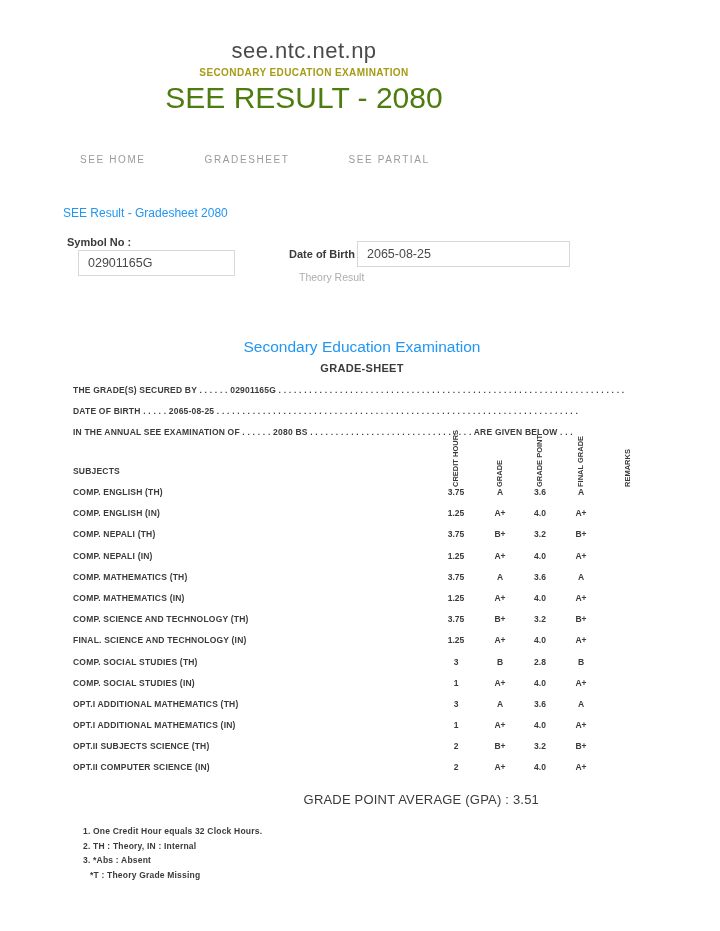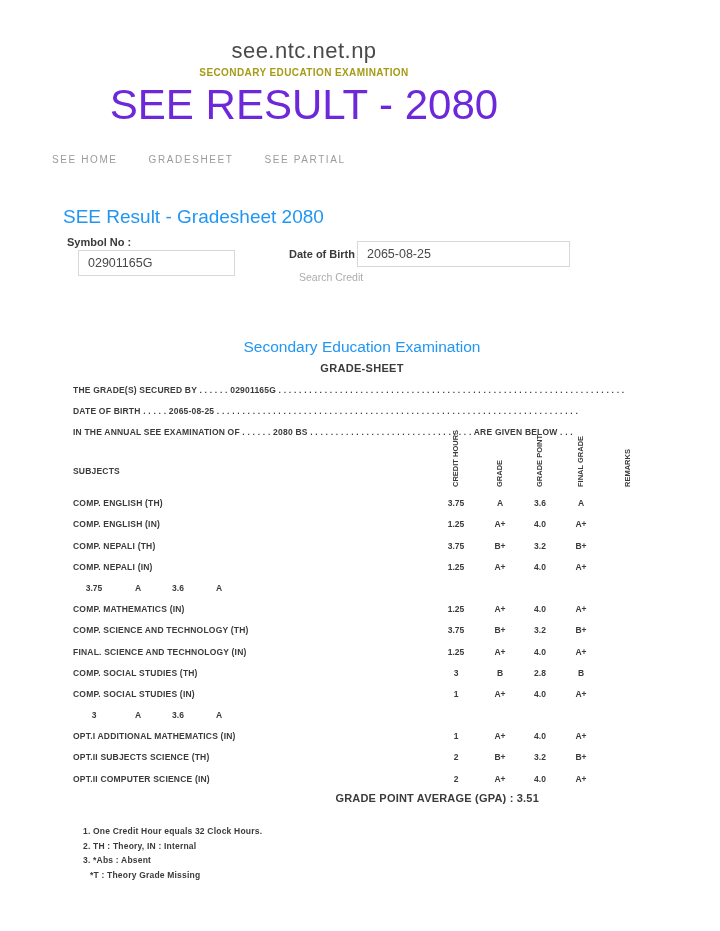--- a/index.html
+++ b/index.html
@@ -17,35 +17,35 @@
     position: absolute; top: 38px; left: 0; width: 100%;
     text-align: center; font-size: 22px; color: #4a4a4a; letter-spacing: 0.5px;
   }
   .exam-subtitle {
     position: absolute; top: 67px; left: 0; width: 100%;
     text-align: center; font-size: 10px; font-weight: 700; color: #a59b16;
     letter-spacing: 0.4px;
   }
   .page-title {
     position: absolute; top: 81px; left: 0; width: 100%;
-    text-align: center; font-size: 42px; font-weight: 400; color: #6d28d9;
+    text-align: center; font-size: 30px; font-weight: 400; color: #4d7c0f;
   }
 
   .nav {
     position: absolute; top: 154px; left: 52px;
     display: flex; gap: 31px;
   }
   .nav a {
     font-size: 10px; letter-spacing: 1.6px; color: #9b9b9b;
-    text-decoration: none; cursor: pointer; text-transform: uppercase;
+    text-decoration: none; cursor: pointer; text-transform: uppercase; margin-left: 28px;
   }
 
   .section-heading {
     position: absolute; top: 206px; left: 63px;
-    font-size: 19px; font-weight: 500; color: #2196f3;
+    font-size: 12px; font-weight: 500; color: #2196f3;
   }
 
   .form-label { font-size: 11px; font-weight: 700; color: #3a3a3a; position: absolute; }
   .symbol-label { top: 236px; left: 67px; }
   .dob-label   { top: 248px; left: 289px; }
   .text-input {
     position: absolute; border: 1px solid #d8d8d8; background: #fff;
     font-size: 12.5px; color: #4a4a4a; padding: 0 9px;
     font-family: "Liberation Sans", sans-serif; outline: none;
   }
@@ -87,32 +87,32 @@
   .subjects-head {
     display: flex; align-items: flex-end; padding-bottom: 11px;
     font-size: 8.5px; font-weight: 700; color: #3b3b3b; letter-spacing: 0.2px;
   }
   .vhead { display: flex; justify-content: center; align-items: flex-end; overflow: visible; }
   .vhead span {
     writing-mode: vertical-rl; transform: rotate(180deg);
     height: 58px; font-size: 7.5px; font-weight: 700; color: #3b3b3b;
     line-height: 1.45; white-space: normal;
   }
-  .gs-row { display: flex; height: 21.2px; align-items: flex-end; }
+  .gs-row { display: flex; height: 21.2px; align-items: flex-start; }
   .cell-subject {
     flex: 1; font-size: 8.5px; font-weight: 700; color: #3b3b3b; letter-spacing: 0.2px;
     white-space: nowrap; overflow: hidden;
   }
   .cell-val {
     text-align: center; font-size: 8.5px; font-weight: 700; color: #3b3b3b;
   }
 
   .gpa-line {
     position: absolute; top: 792px; right: 69px;
-    font-size: 11px; font-weight: 700; color: #3b3b3b; letter-spacing: 0.2px;
+    font-size: 13px; font-weight: 400; color: #3b3b3b; letter-spacing: 0.2px;
   }
 
   .notes { position: absolute; top: 824px; left: 73px; }
   .note {
     font-size: 8.5px; font-weight: 700; color: #3b3b3b;
     line-height: 14.5px; letter-spacing: 0.2px; margin-left: 10px;
   }
   .note.indent { padding-left: 7px; }
 </style>
 </head>
@@ -131,21 +131,21 @@
   </nav>
 
   <h2 class="section-heading">SEE Result - Gradesheet 2080</h2>
 
   <label class="form-label symbol-label">Symbol No :</label>
   <input class="text-input symbol-input" type="text" value="02901165G" style="">
 
   <label class="form-label dob-label">Date of Birth :</label>
   <input class="text-input dob-input" type="text" value="2065-08-25" style="">
 
-  <button class="search-btn">Search Credit</button>
+  <button class="search-btn">Theory Result</button>
 
   <div class="exam-title">Secondary Education Examination</div>
   <div class="sheet-title">GRADE-SHEET</div>
 
   <div class="grade-lines">
     <div class="grade-line">THE GRADE(S) SECURED BY . . . . . . 02901165G . . . . . . . . . . . . . . . . . . . . . . . . . . . . . . . . . . . . . . . . . . . . . . . . . . . . . . . . . . . . . . . . . . . .</div>
     <div class="grade-line">DATE OF BIRTH . . . . . 2065-08-25 . . . . . . . . . . . . . . . . . . . . . . . . . . . . . . . . . . . . . . . . . . . . . . . . . . . . . . . . . . . . . . . . . . . . . . .</div>
     <div class="grade-line">IN THE ANNUAL SEE EXAMINATION OF . . . . . . 2080 BS . . . . . . . . . . . . . . . . . . . . . . . . . . . . . . . . ARE GIVEN BELOW . . .</div>
   </div>
 
@@ -195,20 +195,21 @@
     </div>
     <div class="gs-row">
       <div class="cell-subject">COMP. NEPALI (IN)</div>
       <div class="col-credit cell-val">1.25</div>
       <div class="col-grade cell-val">A+</div>
       <div class="col-gpoint cell-val">4.0</div>
       <div class="col-final cell-val">A+</div>
       <div class="col-remarks cell-val"></div>
     </div>
     <div class="gs-row">
+      <div class="cell-subject">COMP. MATHEMATICS (TH)</div>
       <div class="col-credit cell-val">3.75</div>
       <div class="col-grade cell-val">A</div>
       <div class="col-gpoint cell-val">3.6</div>
       <div class="col-final cell-val">A</div>
       <div class="col-remarks cell-val"></div>
     </div>
     <div class="gs-row">
       <div class="cell-subject">COMP. MATHEMATICS (IN)</div>
       <div class="col-credit cell-val">1.25</div>
       <div class="col-grade cell-val">A+</div>
@@ -242,20 +243,21 @@
     </div>
     <div class="gs-row">
       <div class="cell-subject">COMP. SOCIAL STUDIES (IN)</div>
       <div class="col-credit cell-val">1</div>
       <div class="col-grade cell-val">A+</div>
       <div class="col-gpoint cell-val">4.0</div>
       <div class="col-final cell-val">A+</div>
       <div class="col-remarks cell-val"></div>
     </div>
     <div class="gs-row">
+      <div class="cell-subject">OPT.I ADDITIONAL MATHEMATICS (TH)</div>
       <div class="col-credit cell-val">3</div>
       <div class="col-grade cell-val">A</div>
       <div class="col-gpoint cell-val">3.6</div>
       <div class="col-final cell-val">A</div>
       <div class="col-remarks cell-val"></div>
     </div>
     <div class="gs-row">
       <div class="cell-subject">OPT.I ADDITIONAL MATHEMATICS (IN)</div>
       <div class="col-credit cell-val">1</div>
       <div class="col-grade cell-val">A+</div>

